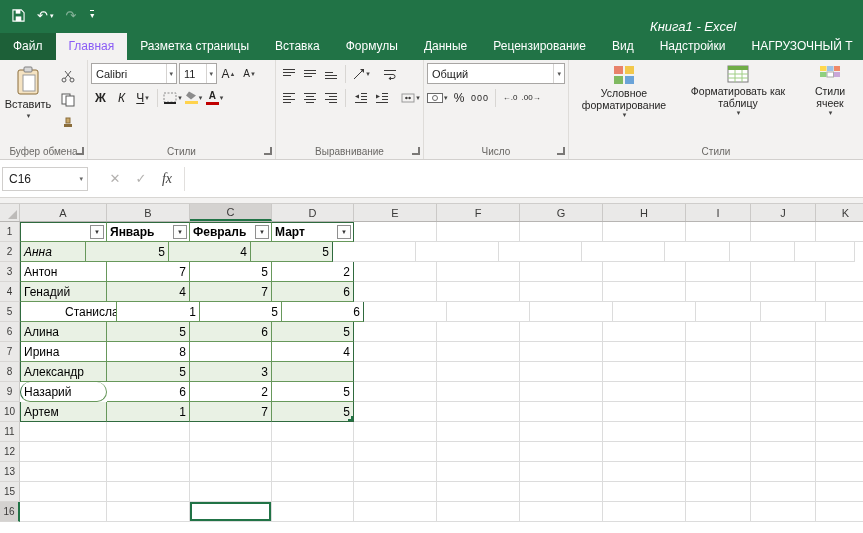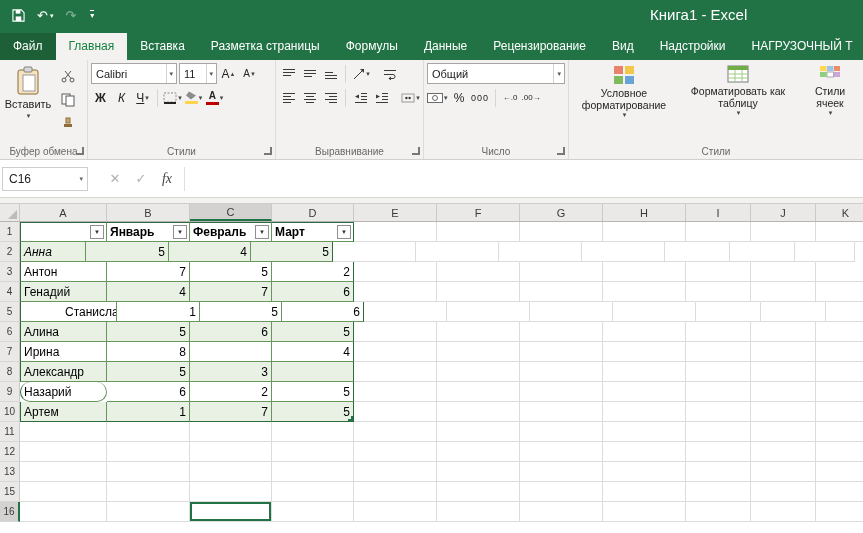--- a/index.html
+++ b/index.html
@@ -4,27 +4,27 @@
 <style>
   * { margin:0; padding:0; box-sizing:border-box; }
   body { width:863px; height:533px; overflow:hidden; font-family:"Liberation Sans",sans-serif; background:#fff; }
 
   
   .titlebar { height:30px; background:#217346; position:relative; display:flex; align-items:center; color:#fff; }
   .qat { display:flex; align-items:center; gap:12px; padding-left:12px; }
   .qat-btn { display:flex; align-items:center; color:#fff; font-size:13px; line-height:1; }
   .qat-caret { font-size:7px; margin-left:2px; }
   .dimmed { opacity:.45; }
-  .win-title { position:absolute; left:650px; top:0; line-height:30px; font-size:15px; white-space:nowrap; }
+  .win-title { position:absolute; left:650px; top:12px; line-height:30px; font-size:13px; white-space:nowrap;font-style:italic; }
 
   
   .tabrow { height:30px; background:#217346; display:flex; align-items:flex-end; overflow:hidden; }
   .rtab { height:27px; line-height:27px; padding:0 13px; color:#fff; font-size:12px; white-space:nowrap; cursor:default; }
   .rtab.filetab { background:#1d6038; height:27px; }
-  .rtab.active { background:#f3f2f1; color:#15803d; }
+  .rtab.active { background:#f3f2f1; color:#8b5cf6; }
 
   
   .ribbon { height:100px; background:#f3f2f1; border-bottom:1px solid #d2d0ce; display:flex; }
   .rgroup { position:relative; border-right:1px solid #dedcd9; padding:3px 3px 16px; }
   .glabel { position:absolute; bottom:2px; left:0; right:0; text-align:center; font-size:10px; color:#696764; }
   .launcher { position:absolute; right:3px; bottom:4px; width:8px; height:8px; border-right:2px solid #7a7876; border-bottom:2px solid #7a7876; }
   .hrow { display:flex; align-items:center; gap:2px; }
   .vcol { display:flex; flex-direction:column; gap:3px; }
   .sbtn { width:26px; height:21px; display:flex; align-items:center; justify-content:center; }
   .tbtn { height:21px; min-width:19px; display:flex; align-items:center; justify-content:center; font-size:12px; color:#252423; }
@@ -97,22 +97,22 @@
     <span class="qat-btn">
         <span class="qat-caret" style="font-size:8px;border-top:1px solid #fff;padding-top:1px;">▾</span>
       </span>
   </div>
   <div class="win-title">Книга1 - Excel</div>
 </div>
 
 <div class="tabrow" id="ribbon-tabs">
     <div class="rtab filetab">Файл</div>
     <div class="rtab active">Главная</div>
+    <div class="rtab">Разметка страницы</div>
     <div class="rtab">Вставка</div>
-    <div class="rtab">Разметка страницы</div>
     <div class="rtab">Формулы</div>
     <div class="rtab">Данные</div>
     <div class="rtab">Рецензирование</div>
     <div class="rtab">Вид</div>
     <div class="rtab">Надстройки</div>
     <div class="rtab">НАГРУЗОЧНЫЙ Т</div>
   </div>
 
 <div class="ribbon">
 

